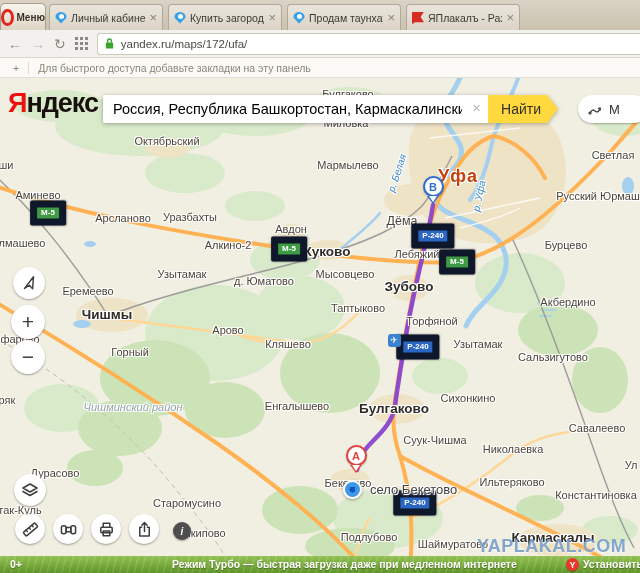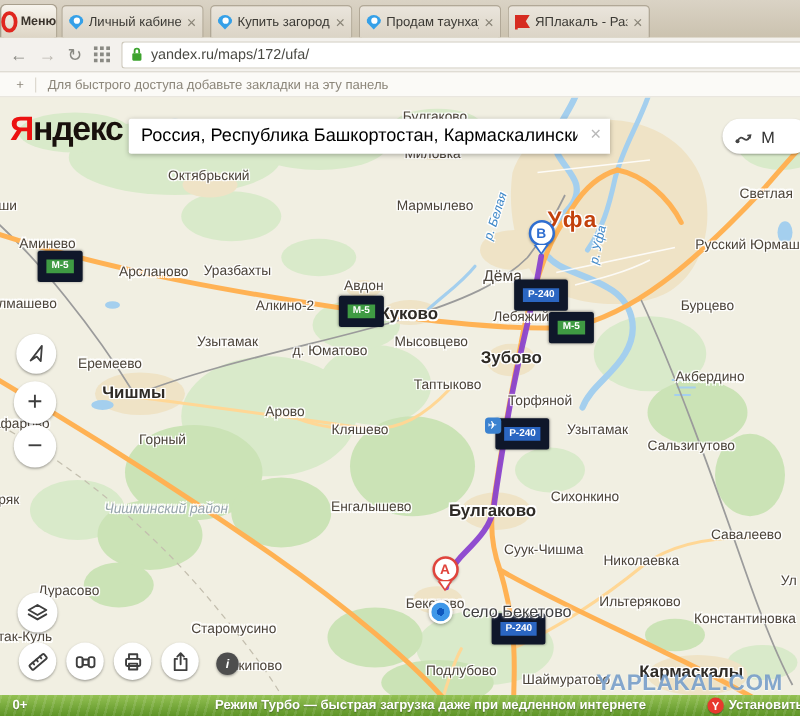--- a/index.html
+++ b/index.html
@@ -340,20 +340,21 @@
     <div class="select-dot"></div>
     <div class="place-label">село Бекетово</div>
     <div class="watermark">YAPLAKAL.COM</div>
 
     <div class="ylogo"><span class="red">Я</span><span>ндекс</span></div>
     <div class="searchbar">
       <span class="search-wrap">
         <input class="search-input" value="Россия, Республика Башкортостан, Кармаскалинский р" style="">
         <span class="clear-x">×</span>
       </span>
+      <button class="find-btn">Найти</button>
     </div>
     <div class="routes-btn">
       <svg width="16" height="16" viewBox="0 0 16 16">
         <circle cx="3" cy="12" r="1.6" fill="#444"></circle>
         <path d="M3,12 C7,4 9,16 13,8" stroke="#444" stroke-width="1.5" fill="none"></path>
         <path d="M10.8,7.4 L13.4,7.2 L12.8,9.8" stroke="#444" stroke-width="1.3" fill="none"></path>
       </svg>
       <span>М</span>
     </div>
 

